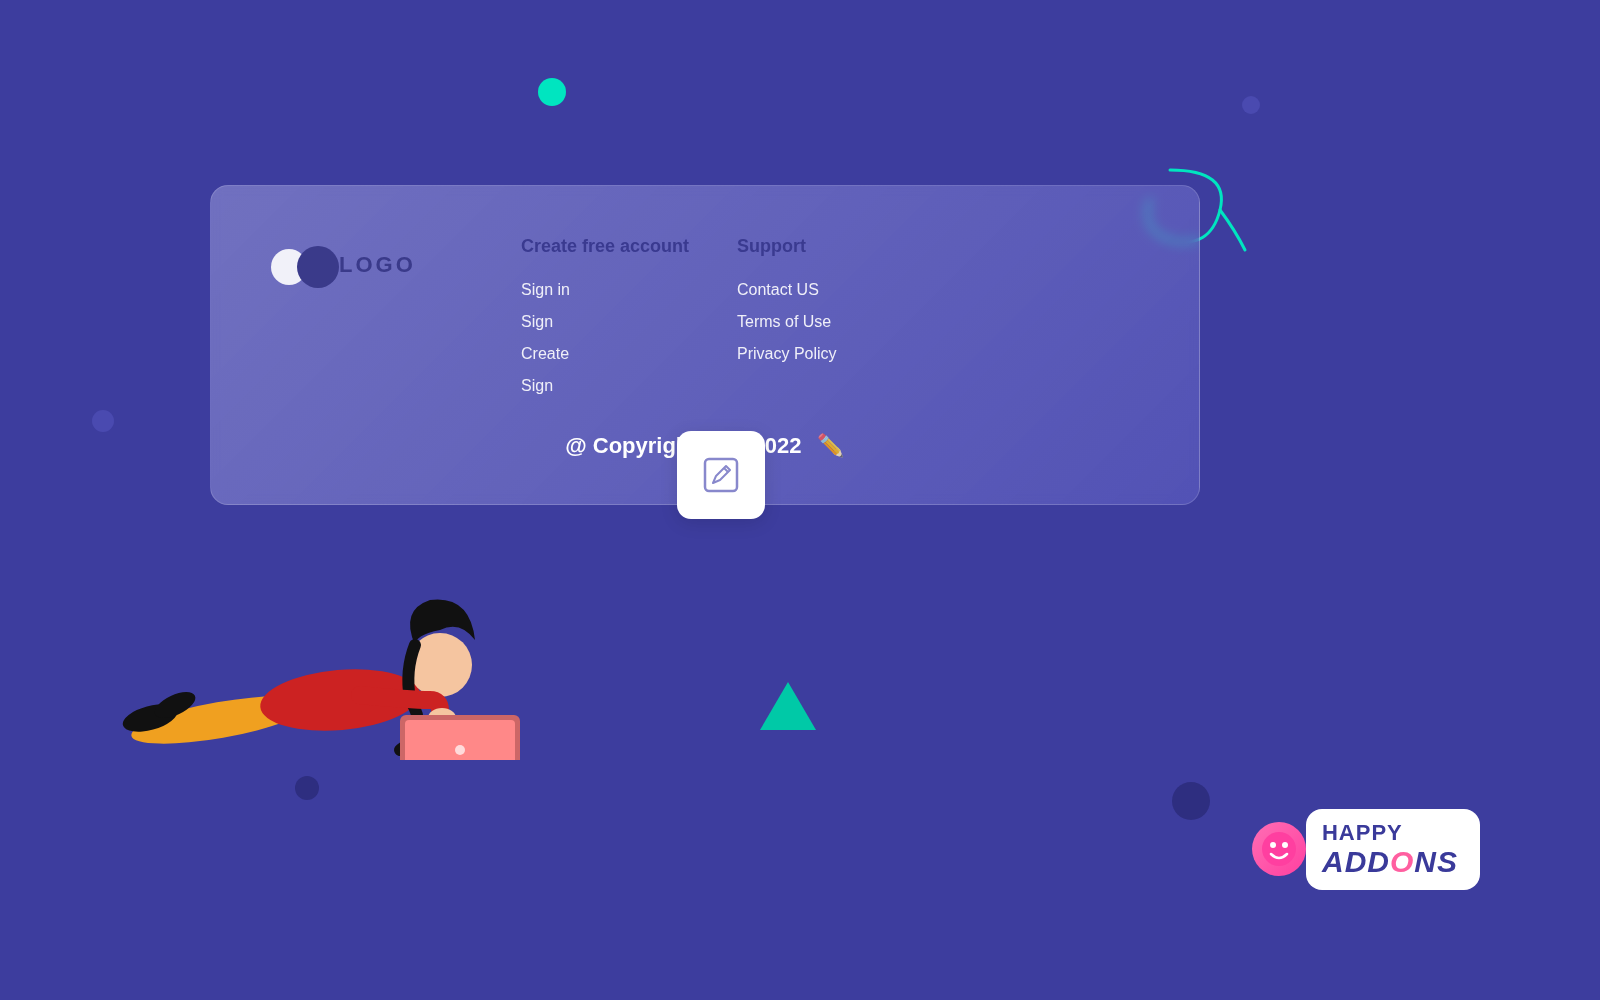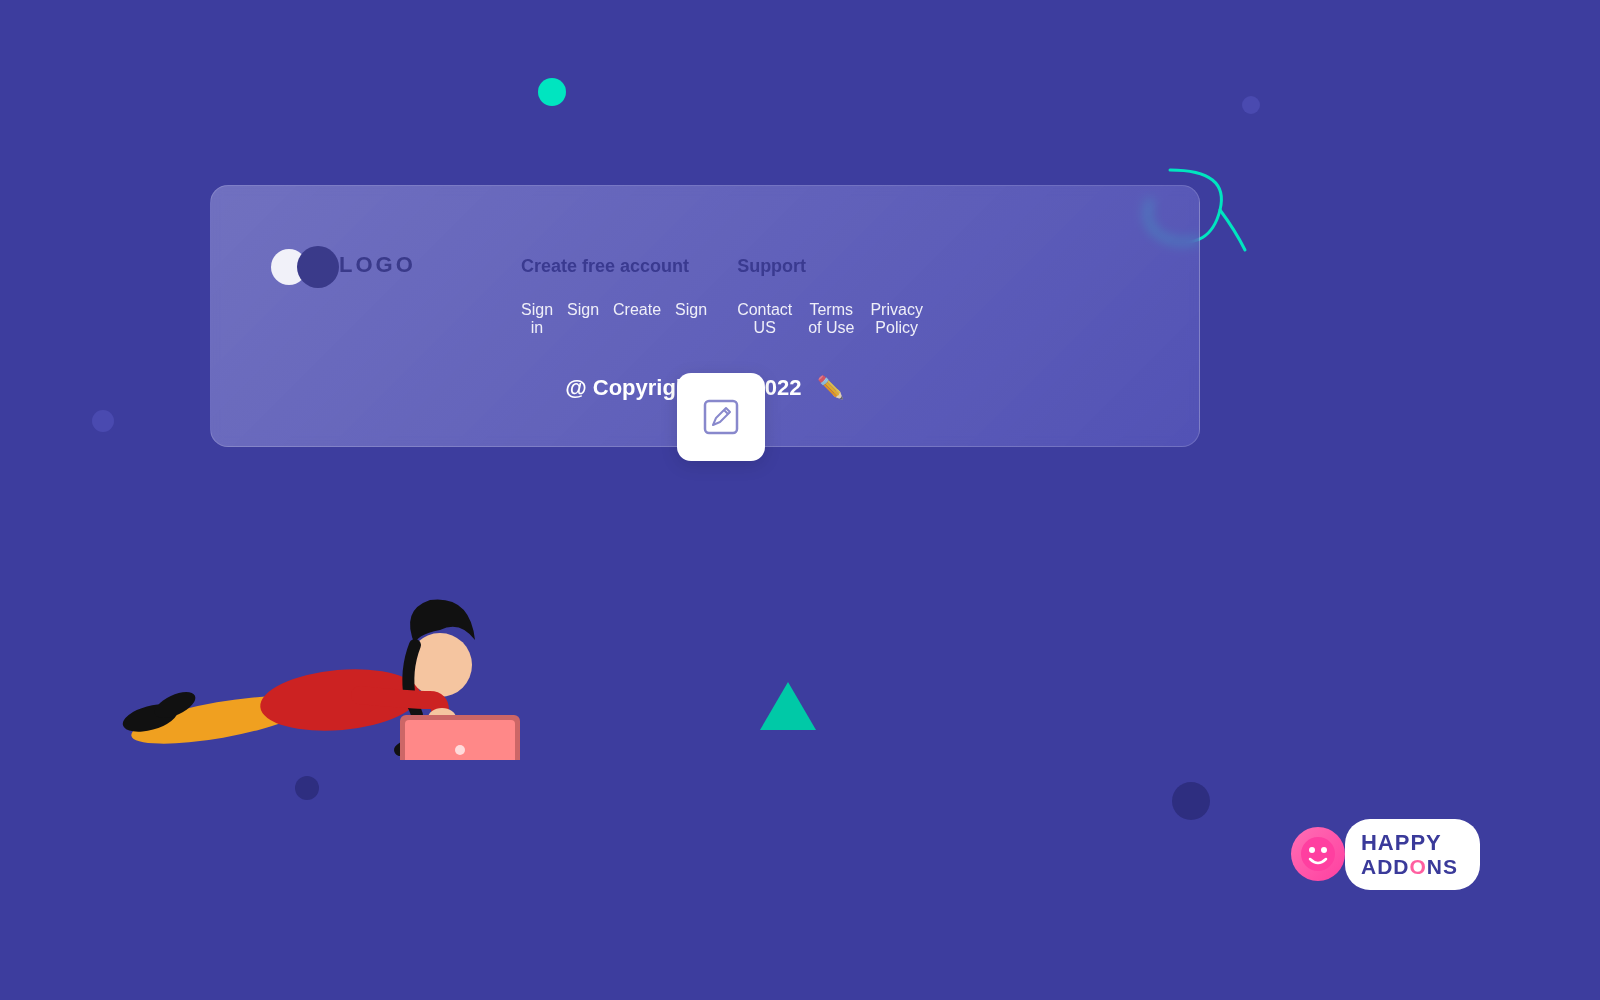--- a/index.html
+++ b/index.html
@@ -158,28 +158,27 @@
       width: 42px;
       height: 42px;
     }
 
     
     .col-heading {
       font-size: 18px;
       font-weight: 700;
       color: #3a3a90;
       margin-bottom: 24px;
-      margin-top: 20px;
     }
 
     .col-links {
       list-style: none;
       display: flex;
+      flex-direction: column;
       gap: 14px;
-      text-align: center;
     }
 
     .col-links li a {
       font-size: 16px;
       color: rgba(255,255,255,0.9);
       text-decoration: none;
       font-weight: 400;
     }
 
     
@@ -216,40 +215,41 @@
       position: absolute;
       bottom: 110px;
       right: 120px;
       display: flex;
       align-items: center;
       gap: 0;
     }
 
     .happy-addons-text {
       background: white;
-      border-radius: 25px;
+      border-radius: 16px;
       padding: 12px 22px 12px 16px;
       display: flex;
       flex-direction: column;
     }
 
     .happy-line {
       font-size: 22px;
       font-weight: 900;
       color: #3a3a9a;
       letter-spacing: 1px;
       line-height: 1.1;
     }
 
     .addons-line {
-      font-size: 21px;
+      font-size: 30px;
       font-weight: 900;
       color: #3a3a9a;
       letter-spacing: 1px;
       line-height: 1.1;
+      font-style: italic;
     }
 
     .addons-o {
       color: #ff5fa0;
     }
 
     .happy-face {
       width: 54px;
       height: 54px;
       background: linear-gradient(135deg, #ff6eb4, #ff3fa0);

